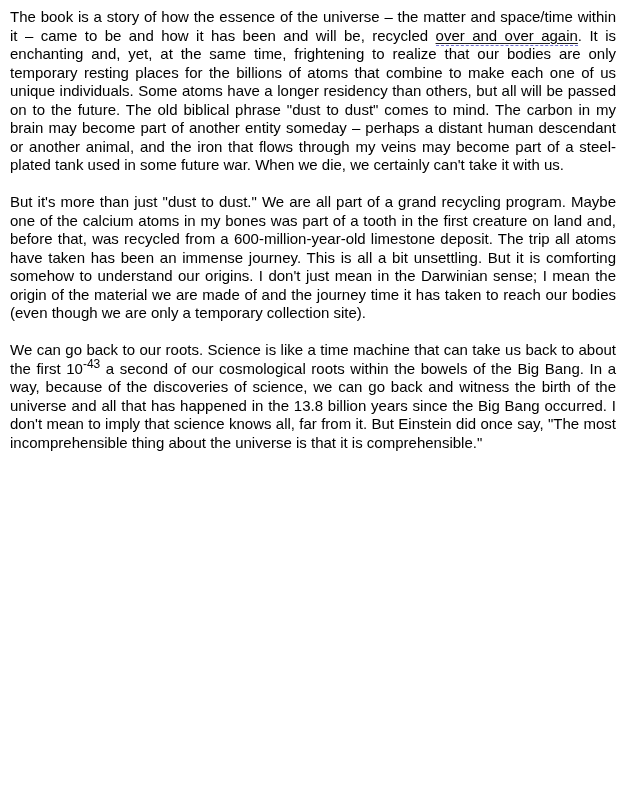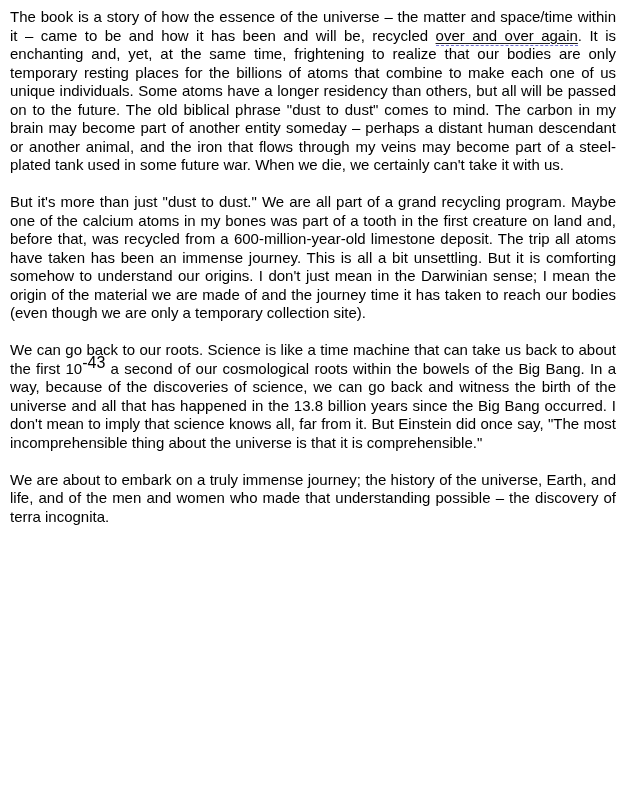--- a/index.html
+++ b/index.html
@@ -31,29 +31,28 @@
   .grammar-highlight {
     text-decoration: underline;
     text-decoration-color: var(--grammar-underline, #1f1f1f);
     text-decoration-thickness: 1px;
     text-underline-offset: 2px;
     border-bottom: 1px dashed var(--grammar-dash, #6b6bd6);
     padding-bottom: 1px;
     cursor: pointer;
   }
   sup.exp {
-    font-size: 16px;
+    font-size: 12px;
     line-height: 0;
     vertical-align: super;
   }
 </style>
 </head>
 <body>
 
 <div class="page">
   <p class="para"><span>The book is a story of how the essence of the universe – the matter and space/time within it – came to be and how it has been and will be, recycled </span><span class="grammar-highlight">over and over again</span><span>. It is enchanting and, yet, at the same time, frightening to realize that our bodies are only temporary resting places for the billions of atoms that combine to make each one of us unique individuals. Some atoms have a longer residency than others, but all will be passed on to the future. The old biblical phrase "dust to dust" comes to mind. The carbon in my brain may become part of another entity someday – perhaps a distant human descendant or another animal, and the iron that flows through my veins may become part of a steel-plated tank used in some future war. When we die, we certainly can't take it with us.</span></p>
 
   <p class="para">But it's more than just "dust to dust." We are all part of a grand recycling program. Maybe one of the calcium atoms in my bones was part of a tooth in the first creature on land and, before that, was recycled from a 600-million-year-old limestone deposit. The trip all atoms have taken has been an immense journey. This is all a bit unsettling. But it is comforting somehow to understand our origins. I don't just mean in the Darwinian sense; I mean the origin of the material we are made of and the journey time it has taken to reach our bodies (even though we are only a temporary collection site).</p>
 
   <p class="para"><span>We can go back to our roots. Science is like a time machine that can take us back to about the first 10</span><sup class="exp">-43</sup><span> a second of our cosmological roots within the bowels of the Big Bang. In a way, because of the discoveries of science, we can go back and witness the birth of the universe and all that has happened in the 13.8 billion years since the Big Bang occurred. I don't mean to imply that science knows all, far from it. But Einstein did once say, "The most incomprehensible thing about the universe is that it is comprehensible."</span></p>
 
-  <p class="para">We are about to embark on a truly immense journey; the history of the universe, Earth, and life, and of the men and women who made that understanding possible – the discovery of terra incognita.</p>
 </div>
 
 </body></html>

